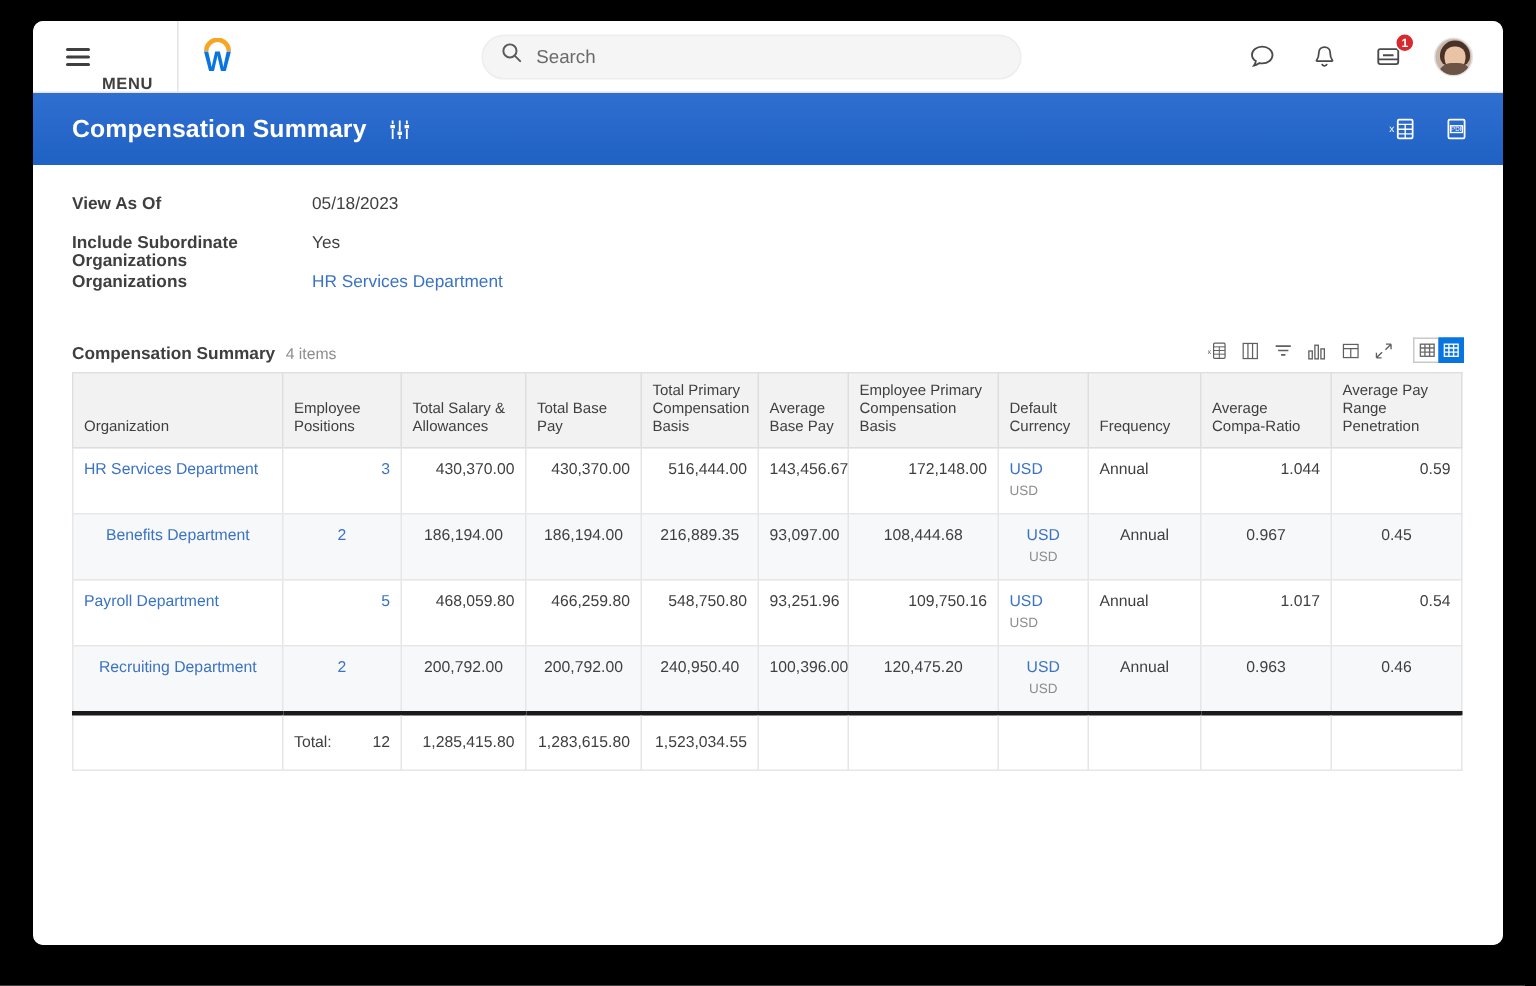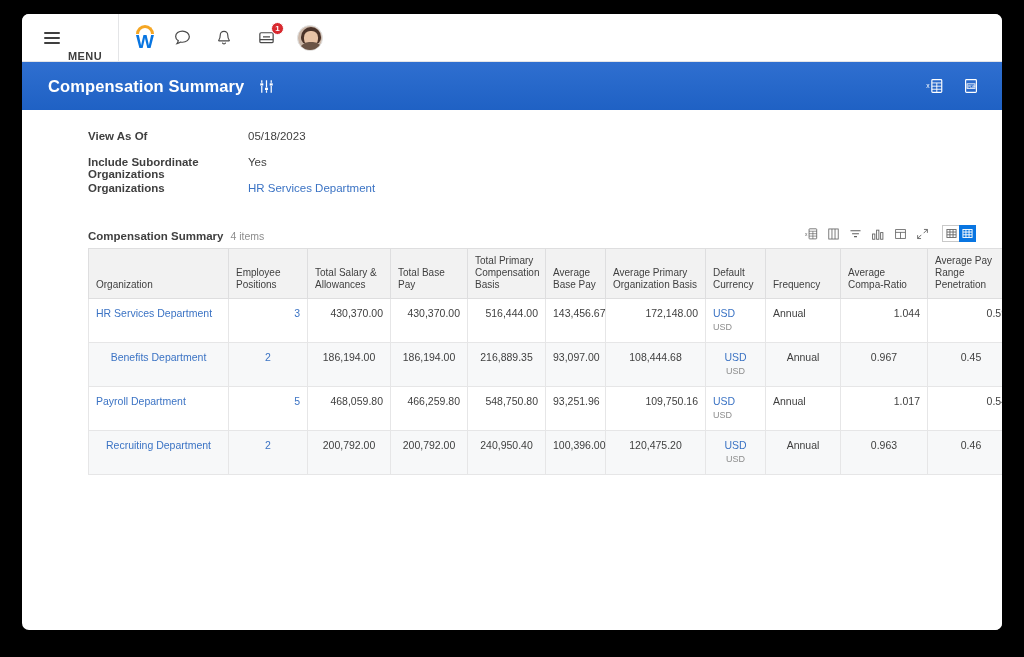--- a/index.html
+++ b/index.html
@@ -105,21 +105,21 @@
     background: #1f61c4;
     background: linear-gradient(180deg,#2f6fd0 0%, #1f61c4 100%);
     display: flex; align-items: center;
     padding: 0 22px 0 26px;
   }
   .pagetitle { color: #fff; font-size: 16.5px; font-weight: bold; letter-spacing: .1px; }
   .head-icon { margin-left: 14px; cursor: pointer; display:flex; }
   .head-right { margin-left: auto; display: flex; align-items: center; gap: 18px; }
 
   
-  .content { padding: 16px 26px 0 26px; background: #fff; height: calc(616px - 96px); margin-left: 40px; }
+  .content { padding: 16px 26px 0 26px; background: #fff; height: calc(616px - 96px); }
   .fields { margin-top: 4px; }
   .field-row { display: flex; align-items: baseline; height: 26px; }
   .field-label { width: 160px; font-size: 11.5px; color: #3f3f3f; font-weight: bold; }
   .field-value { font-size: 11.5px; color: #3f3f3f; }
   .field-value.link { color: #3b73c4; cursor: pointer; }
 
   
   .tableblock { margin-top: 16px; }
   .tbl-head-row { display: flex; align-items: flex-end; height: 18px; }
   .tbl-caption { font-size: 11.5px; font-weight: bold; color: #3f3f3f; }
@@ -196,20 +196,31 @@
 
     <div class="brand-sep"></div>
 
     <div class="brand">
       <span class="wlogo">
         <span class="arc"></span>
         <span class="wch">W</span>
       </span>
     </div>
 
+    <div class="search-wrap">
+      <div class="search-box">
+        <span class="mag">
+          <svg width="14" height="14" viewBox="0 0 16 16">
+              <circle cx="6.8" cy="6.8" r="5" fill="none" stroke="#5a5a5a" stroke-width="1.5"></circle>
+              <line x1="10.4" y1="10.4" x2="14.6" y2="14.6" stroke="#5a5a5a" stroke-width="1.5" stroke-linecap="round"></line>
+            </svg>
+        </span>
+        <input type="text" placeholder="Search" style="">
+      </div>
+    </div>
 
     <div class="top-actions">
       <span class="ticon">
         <svg width="19" height="19" viewBox="0 0 20 20">
             <path d="M10 3.2c-4 0-7.2 2.5-7.2 5.7 0 1.8 1 3.4 2.7 4.4-.1 1-.5 2.2-1.3 3.2 1.7-.3 3-1.1 3.8-1.7.6.1 1.3.2 2 .2 4 0 7.2-2.6 7.2-5.8S14 3.2 10 3.2z" fill="none" stroke="#4a4a4a" stroke-width="1.3"></path>
           </svg>
       </span>
       <span class="ticon">
         <svg width="18" height="18" viewBox="0 0 20 20">
             <path d="M10 2.6c-2.5 0-4.2 1.9-4.2 4.3 0 3.4-.9 4.6-1.6 5.4-.3.3-.1.8.3.8h11c.4 0 .6-.5.3-.8-.7-.8-1.6-2-1.6-5.4 0-2.4-1.7-4.3-4.2-4.3z" fill="none" stroke="#4a4a4a" stroke-width="1.3"></path>
@@ -378,21 +389,21 @@
             <col style="width:87px">
         </colgroup>
         <thead>
           <tr>
             <th class="l">Organization</th>
             <th class="r">Employee Positions</th>
             <th class="r">Total Salary &amp; Allowances</th>
             <th class="r">Total Base Pay</th>
             <th class="r">Total Primary Compensation Basis</th>
             <th class="r">Average Base Pay</th>
-            <th class="r">Average Primary Organization Basis</th>
+            <th class="r">Employee Primary Compensation Basis</th>
             <th class="l">Default Currency</th>
             <th class="l">Frequency</th>
             <th class="r">Average Compa-Ratio</th>
             <th class="r">Average Pay Range Penetration</th>
           </tr>
         </thead>
         <tbody>
           <tr>
             <td class="l"><span class="celllink">HR Services Department</span></td>
             <td class="r"><span class="celllink">3</span></td>
@@ -450,17 +461,35 @@
             <td class="r">100,396.00</td>
             <td class="r">120,475.20</td>
             <td class="l">
               <span class="celllink">USD</span>
               <span class="cursub">USD</span>
             </td>
             <td class="l">Annual</td>
             <td class="r">0.963</td>
             <td class="r">0.46</td>
           </tr>
+          <tr class="totals">
+            <td></td>
+            <td>
+              <span class="tot-flex">
+                <span class="tot-label">Total:</span>
+                <span>12</span>
+              </span>
+            </td>
+            <td class="r">1,285,415.80</td>
+            <td class="r">1,283,615.80</td>
+            <td class="r">1,523,034.55</td>
+            <td></td>
+            <td></td>
+            <td></td>
+            <td></td>
+            <td></td>
+            <td></td>
+          </tr>
         </tbody>
       </table>
     </div>
   </div>
 </div>
 
 </body></html>

